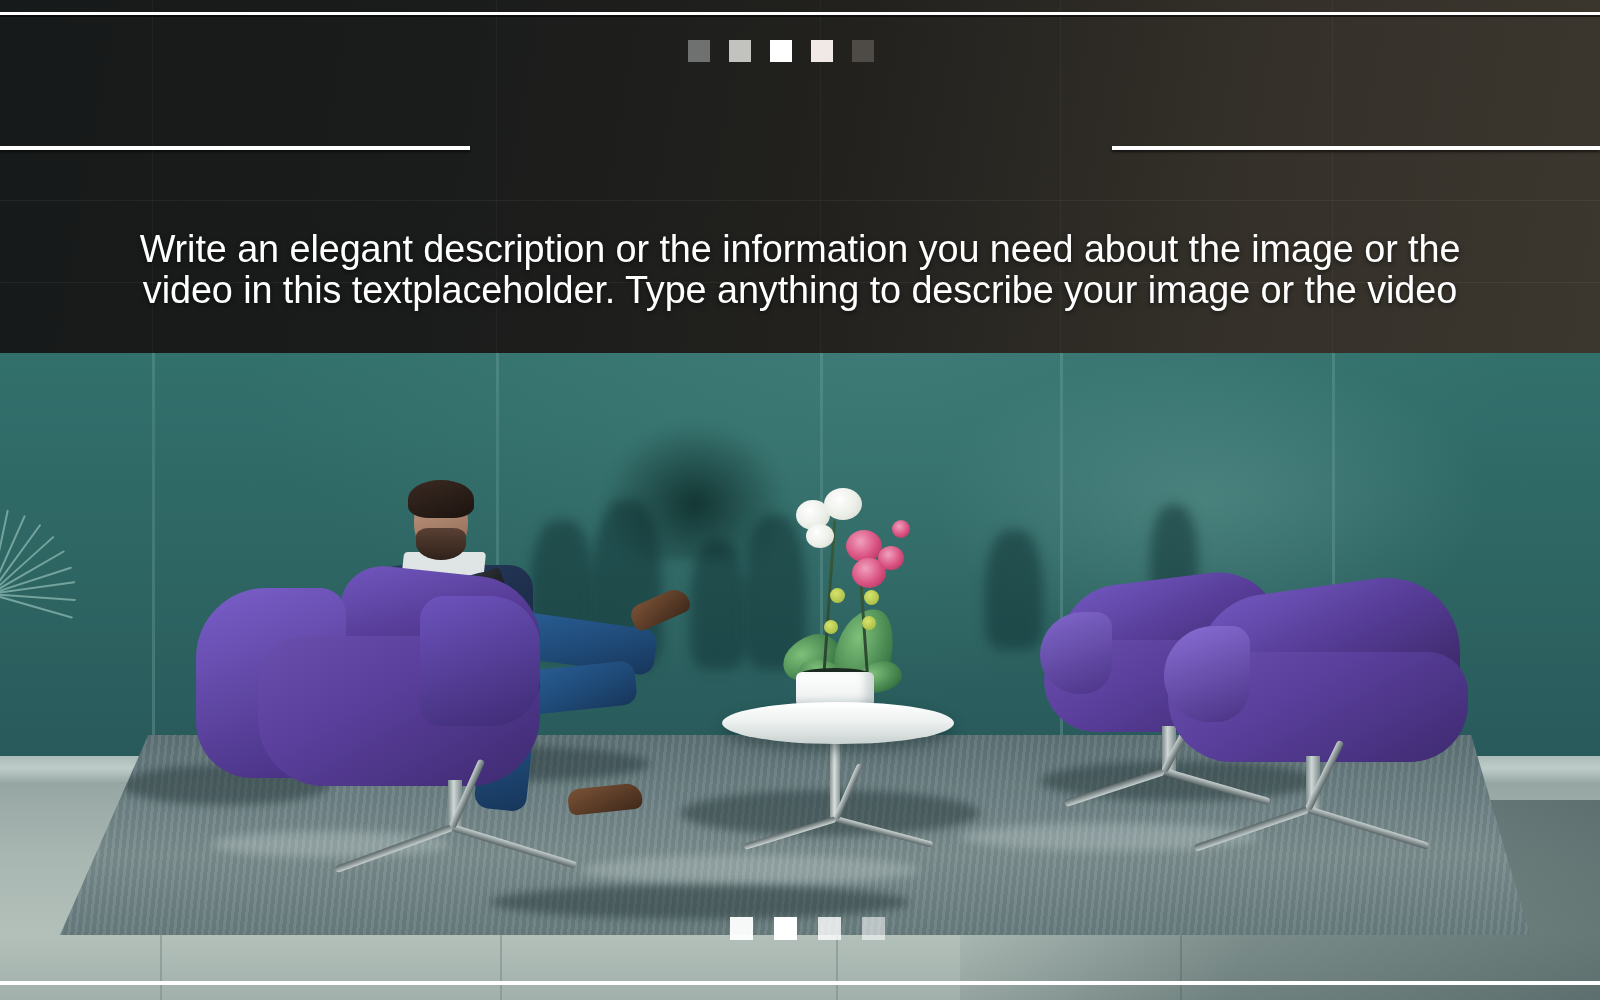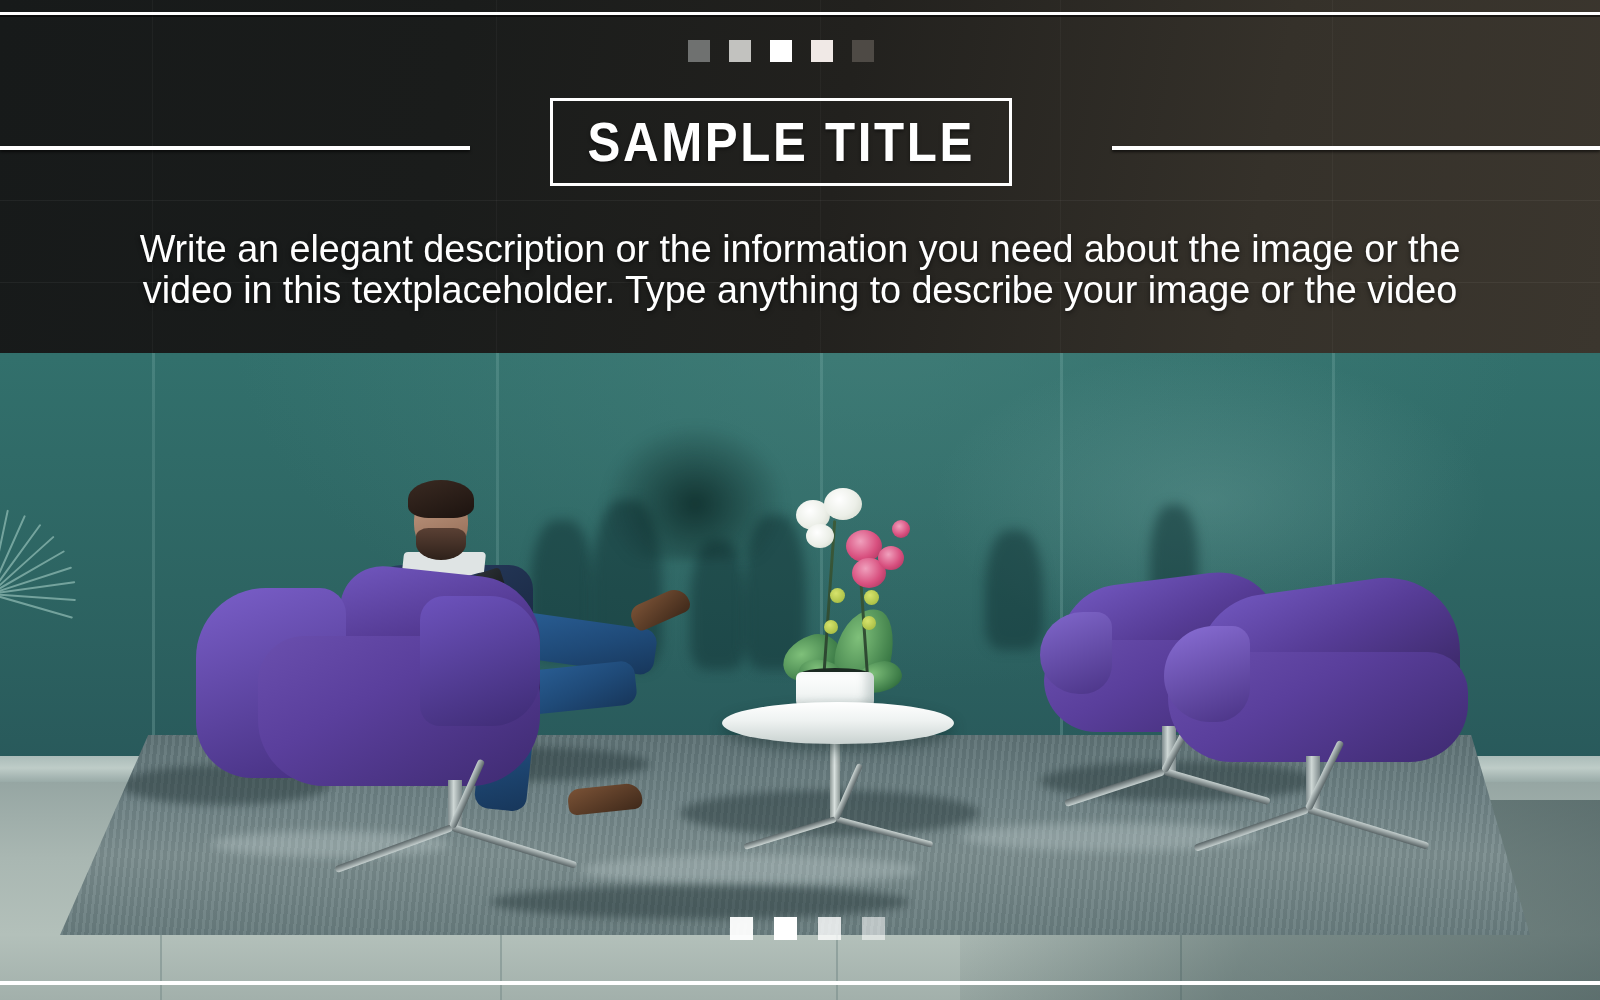--- a/index.html
+++ b/index.html
@@ -474,23 +474,20 @@
     <span class="sq" style="background:#6f7170;"></span>
     <span class="sq" style="background:#c2c2bf;"></span>
     <span class="sq" style="background:#ffffff;"></span>
     <span class="sq" style="background:#f0e9e6;"></span>
     <span class="sq" style="background:#4e4a45;"></span>
   </div>
 
   <div class="rule-left"></div>
   <div class="rule-right"></div>
 
-  <div class="title-box">
-    <span class="title-text">SAMPLE TITLE</span>
-  </div>
 
   <div class="desc">Write an elegant description or the information you need about the image or the video in this textplaceholder. Type anything to describe your image or the video</div>
 
   <div class="dots-bottom">
     <span class="sq" style="opacity:.95;"></span>
     <span class="sq" style="opacity:1;"></span>
     <span class="sq" style="opacity:.80;"></span>
     <span class="sq" style="opacity:.55;"></span>
   </div>
 

